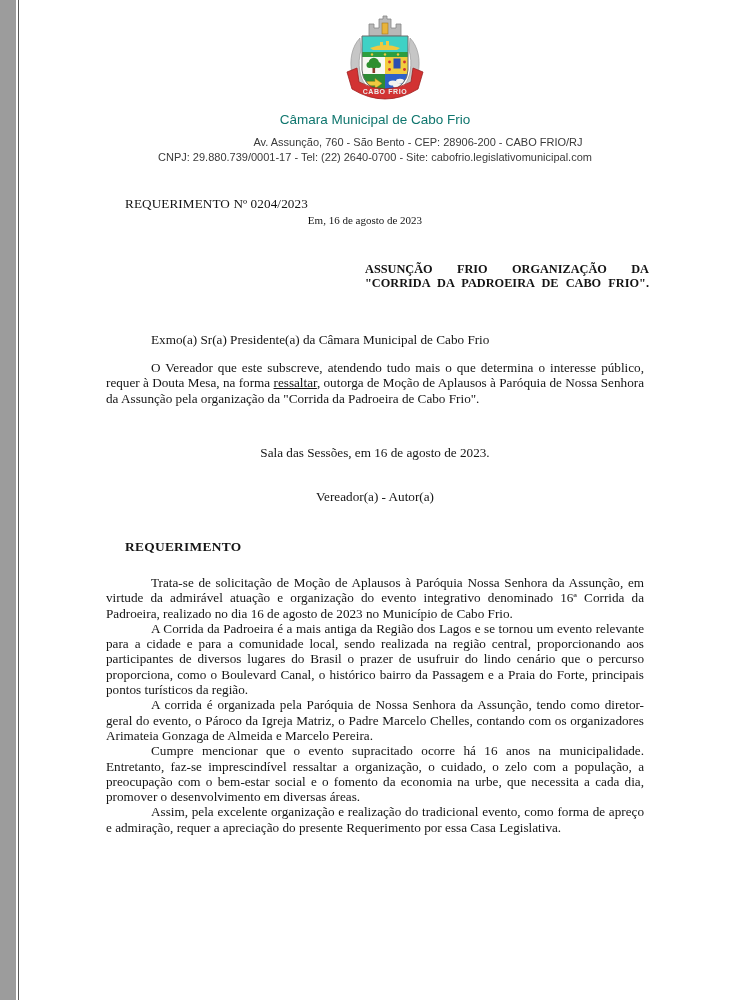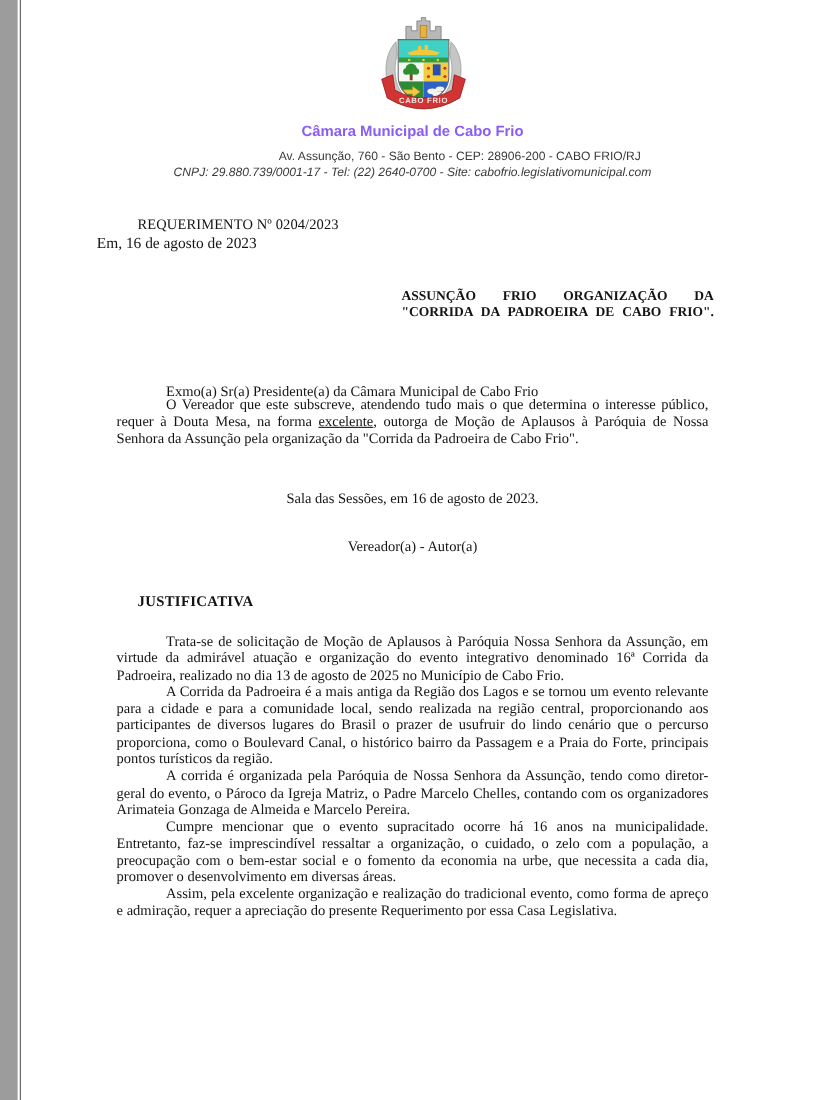--- a/index.html
+++ b/index.html
@@ -9,35 +9,35 @@
     font-family:"Liberation Serif", serif;
   }
   
   .scan-strip{position:absolute;left:0;top:0;width:16px;height:1000px;background:#9c9c9c;}
   .scan-edge{position:absolute;left:18px;top:0;width:1px;height:1000px;background:#5a5a5a;}
 
   
   .crest{position:absolute;left:340px;top:12px;width:90px;height:94px;}
   .hdr-title{
     position:absolute;top:112px;left:0;width:750px;text-align:center;
-    font-family:"Liberation Sans", sans-serif;font-weight:bold;font-size:13.5px;color:#8b5cf6;
+    font-family:"Liberation Sans", sans-serif;font-weight:normal;font-size:13.5px;color:#0f766e;
   }
   .hdr-line{
     position:absolute;left:0;width:750px;text-align:center;
     font-family:"Liberation Sans", sans-serif;font-size:11px;color:#3a3a3a;
   }
   .hdr-line.l1{top:136px;padding-left:43px;}
-  .hdr-line.l2{top:151px;font-style:italic;}
+  .hdr-line.l2{top:151px;}
 
   
   .req-no{position:absolute;top:196px;left:125px;font-size:13.2px;letter-spacing:.1px;}
-  .date-line{position:absolute;top:214px;left:88px;width:518px;text-align:left;font-size:14px;}
+  .date-line{position:absolute;top:214px;left:106px;width:518px;text-align:center;font-size:11px;}
   .ementa{position:absolute;top:263px;left:365px;width:284px;font-weight:bold;font-size:12.3px;line-height:13.8px;}
   .ementa .line{text-align:justify;text-align-last:justify;}
-  .salutation{position:absolute;top:332px;left:151px;font-size:13.2px;margin-top:16px;}
+  .salutation{position:absolute;top:332px;left:151px;font-size:13.2px;}
   .request-para{
     position:absolute;top:360px;left:106px;width:538px;
     font-size:13.2px;line-height:15.4px;text-align:justify;text-indent:45px;margin:0;
   }
   .request-para .ul{text-decoration:underline;}
   .session-line{position:absolute;top:445px;left:106px;width:538px;text-align:center;font-size:13.2px;}
   .signature{position:absolute;top:489px;left:106px;width:538px;text-align:center;font-size:13.2px;line-height:15.4px;}
   .just-title{position:absolute;top:539px;left:125px;font-weight:bold;font-size:13.4px;letter-spacing:.3px;}
   .just-body{position:absolute;top:575px;left:106px;width:538px;font-size:13.2px;line-height:15.3px;text-align:justify;}
   .just-body p{margin:0;text-indent:45px;}
@@ -112,29 +112,29 @@
 <div class="req-no">REQUERIMENTO Nº 0204/2023</div>
 <div class="date-line">Em, 16 de agosto de 2023</div>
 
 <div class="ementa">
   <div class="line">ASSUNÇÃO FRIO ORGANIZAÇÃO DA</div>
   <div class="line">"CORRIDA DA PADROEIRA DE CABO FRIO".</div>
 </div>
 
 <div class="salutation">Exmo(a) Sr(a) Presidente(a) da Câmara Municipal de Cabo Frio</div>
 
-<p class="request-para"><span>O Vereador que este subscreve, atendendo tudo mais o que determina o interesse público, requer à Douta Mesa, na forma </span><span class="ul">excelente</span><span>, outorga de Moção de Aplausos à Paróquia de Nossa Senhora da Assunção pela organização da "Corrida da Padroeira de Cabo Frio".</span></p>
+<p class="request-para"><span>O Vereador que este subscreve, atendendo tudo mais o que determina o interesse público, requer à Douta Mesa, na forma </span><span class="ul">ressaltar</span><span>, outorga de Moção de Aplausos à Paróquia de Nossa Senhora da Assunção pela organização da "Corrida da Padroeira de Cabo Frio".</span></p>
 
 <div class="session-line">Sala das Sessões, em 16 de agosto de 2023.</div>
 
 <div class="signature">
   <div>Vereador(a) - Autor(a)</div>
 </div>
 
-<div class="just-title">JUSTIFICATIVA</div>
+<div class="just-title">REQUERIMENTO</div>
 
 <div class="just-body">
-  <p>Trata-se de solicitação de Moção de Aplausos à Paróquia Nossa Senhora da Assunção, em virtude da admirável atuação e organização do evento integrativo denominado 16ª Corrida da Padroeira, realizado no dia 13 de agosto de 2025 no Município de Cabo Frio.</p>
+  <p>Trata-se de solicitação de Moção de Aplausos à Paróquia Nossa Senhora da Assunção, em virtude da admirável atuação e organização do evento integrativo denominado 16ª Corrida da Padroeira, realizado no dia 16 de agosto de 2023 no Município de Cabo Frio.</p>
   <p>A Corrida da Padroeira é a mais antiga da Região dos Lagos e se tornou um evento relevante para a cidade e para a comunidade local, sendo realizada na região central, proporcionando aos participantes de diversos lugares do Brasil o prazer de usufruir do lindo cenário que o percurso proporciona, como o Boulevard Canal, o histórico bairro da Passagem e a Praia do Forte, principais pontos turísticos da região.</p>
   <p>A corrida é organizada pela Paróquia de Nossa Senhora da Assunção, tendo como diretor-geral do evento, o Pároco da Igreja Matriz, o Padre Marcelo Chelles, contando com os organizadores Arimateia Gonzaga de Almeida e Marcelo Pereira.</p>
   <p>Cumpre mencionar que o evento supracitado ocorre há 16 anos na municipalidade. Entretanto, faz-se imprescindível ressaltar a organização, o cuidado, o zelo com a população, a preocupação com o bem-estar social e o fomento da economia na urbe, que necessita a cada dia, promover o desenvolvimento em diversas áreas.</p>
   <p>Assim, pela excelente organização e realização do tradicional evento, como forma de apreço e admiração, requer a apreciação do presente Requerimento por essa Casa Legislativa.</p>
 </div>
 
 </body></html>

